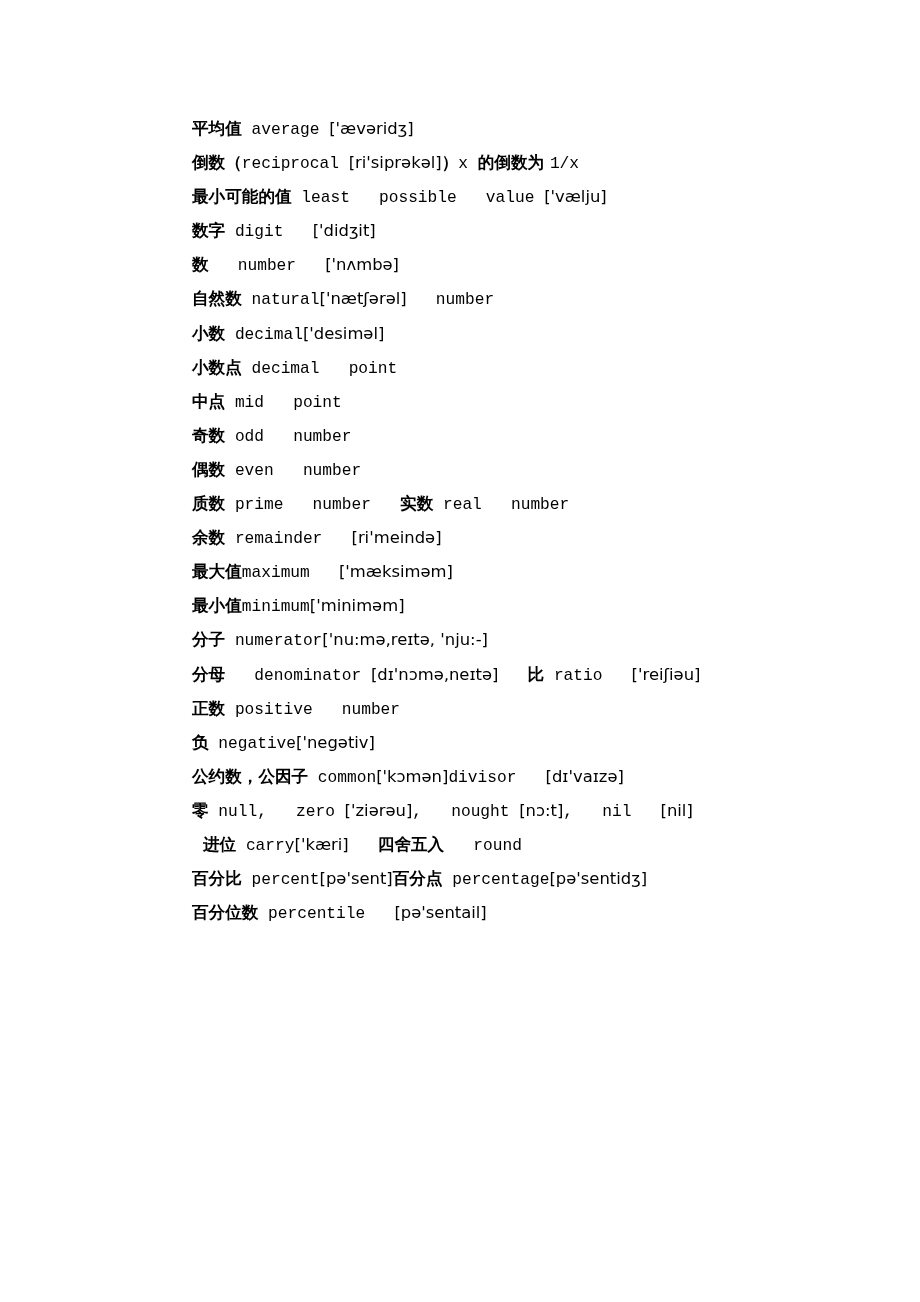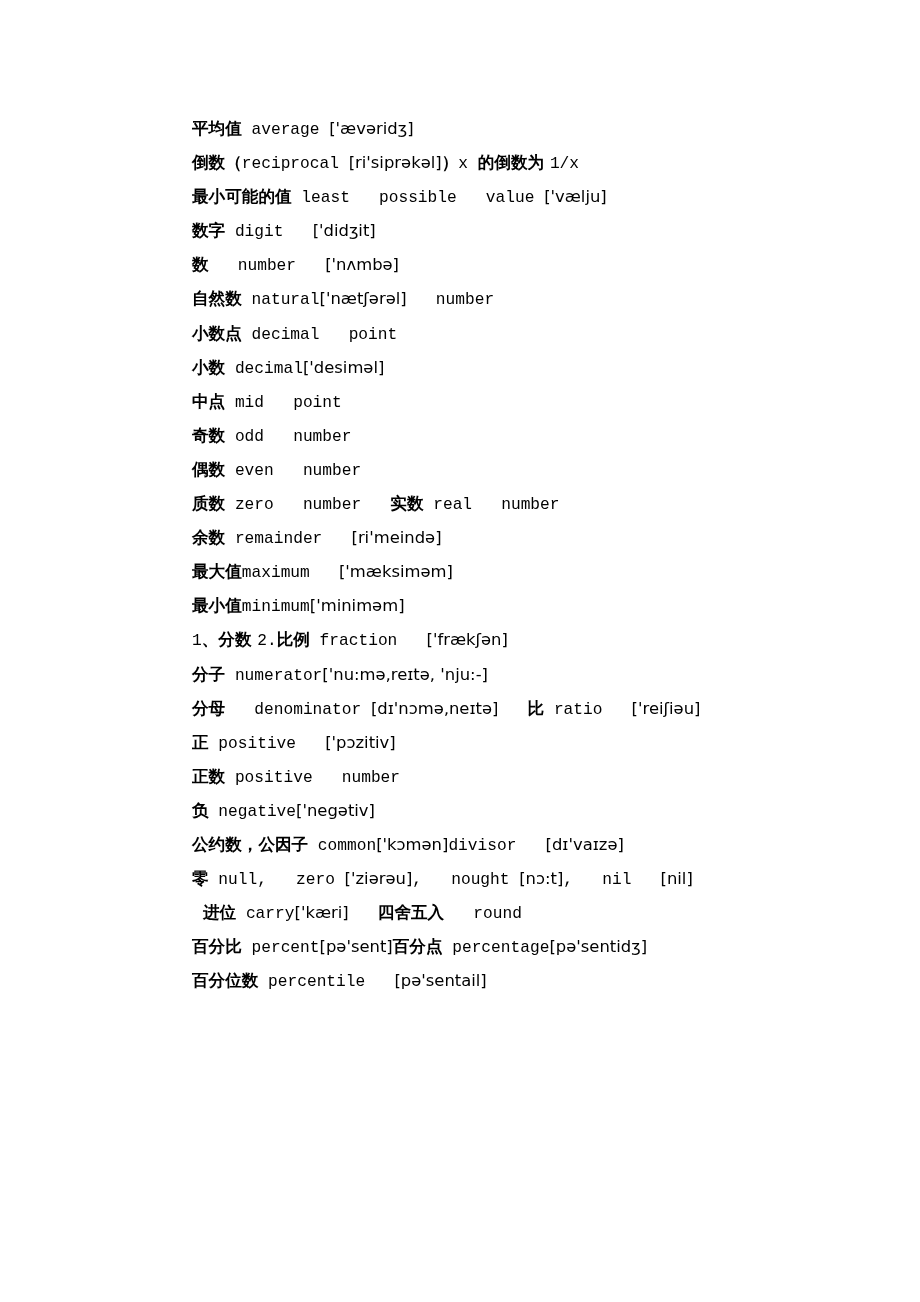--- a/index.html
+++ b/index.html
@@ -70,33 +70,31 @@
 <body>
 
 <div id="page">
   <div id="glossary">
       <div class="entry"><span class="cjk">平均值</span><span class="term"> average </span><span class="ipa">['ævəridʒ]</span></div>
       <div class="entry"><span class="cjk">倒数（</span><span class="term">reciprocal </span><span class="ipa">[ri'siprəkəl]</span><span class="cjk">）</span><span class="term">x </span><span class="cjk">的倒数为 </span><span class="term">1/x</span></div>
       <div class="entry"><span class="cjk">最小可能的值</span><span class="term"> least   possible   value </span><span class="ipa">['vælju]</span></div>
       <div class="entry"><span class="cjk">数字</span><span class="term"> digit   </span><span class="ipa">['didʒit]</span></div>
       <div class="entry"><span class="cjk">数</span><span class="term">   number   </span><span class="ipa">['nʌmbə]</span></div>
       <div class="entry"><span class="cjk">自然数</span><span class="term"> natural</span><span class="ipa">['nætʃərəl]</span><span class="term">   number</span></div>
+      <div class="entry"><span class="cjk">小数</span><span class="term"> decimal</span><span class="ipa">['desiməl]</span></div>
       <div class="entry"><span class="cjk">小数点</span><span class="term"> decimal   point</span></div>
-      <div class="entry"><span class="cjk">小数</span><span class="term"> decimal</span><span class="ipa">['desiməl]</span></div>
       <div class="entry"><span class="cjk">中点</span><span class="term"> mid   point</span></div>
       <div class="entry"><span class="cjk">奇数</span><span class="term"> odd   number</span></div>
       <div class="entry"><span class="cjk">偶数</span><span class="term"> even   number</span></div>
-      <div class="entry"><span class="cjk">质数</span><span class="term"> zero   number   </span><span class="cjk">实数</span><span class="term"> real   number</span></div>
+      <div class="entry"><span class="cjk">质数</span><span class="term"> prime   number   </span><span class="cjk">实数</span><span class="term"> real   number</span></div>
       <div class="entry"><span class="cjk">余数</span><span class="term"> remainder   </span><span class="ipa">[ri'meində]</span></div>
       <div class="entry"><span class="cjk">最大值</span><span class="term">maximum   </span><span class="ipa">['mæksiməm]</span></div>
       <div class="entry"><span class="cjk">最小值</span><span class="term">minimum</span><span class="ipa">['miniməm]</span></div>
-      <div class="entry"><span class="term">1</span><span class="cjk">、分数 </span><span class="term">2.</span><span class="cjk">比例</span><span class="term"> fraction   </span><span class="ipa">['frækʃən]</span></div>
       <div class="entry"><span class="cjk">分子</span><span class="term"> numerator</span><span class="ipa">['nu:mə‚reɪtə, 'nju:-]</span></div>
       <div class="entry"><span class="cjk">分母</span><span class="term">   denominator </span><span class="ipa">[dɪ'nɔmə‚neɪtə]</span><span class="term">   </span><span class="cjk">比</span><span class="term"> ratio   </span><span class="ipa">['reiʃiəu]</span></div>
-      <div class="entry"><span class="cjk">正</span><span class="term"> positive   </span><span class="ipa">['pɔzitiv]</span></div>
       <div class="entry"><span class="cjk">正数</span><span class="term"> positive   number</span></div>
       <div class="entry"><span class="cjk">负</span><span class="term"> negative</span><span class="ipa">['negətiv]</span></div>
       <div class="entry"><span class="cjk">公约数，公因子</span><span class="term"> common</span><span class="ipa">['kɔmən]</span><span class="term">divisor   </span><span class="ipa">[dɪ'vaɪzə]</span></div>
       <div class="entry"><span class="cjk">零</span><span class="term"> null,   zero </span><span class="ipa">['ziərəu]</span><span class="term">,   nought </span><span class="ipa">[nɔ:t]</span><span class="term">,   nil   </span><span class="ipa">[nil]</span></div>
       <div class="entry indent"><span class="cjk">进位</span><span class="term"> carry</span><span class="ipa">['kæri]</span><span class="term">   </span><span class="cjk">四舍五入</span><span class="term">   round</span></div>
       <div class="entry"><span class="cjk">百分比</span><span class="term"> percent</span><span class="ipa">[pə'sent]</span><span class="cjk">百分点</span><span class="term"> percentage</span><span class="ipa">[pə'sentidʒ]</span></div>
       <div class="entry"><span class="cjk">百分位数</span><span class="term"> percentile   </span><span class="ipa">[pə'sentail]</span></div>
     </div>
 </div>
 

